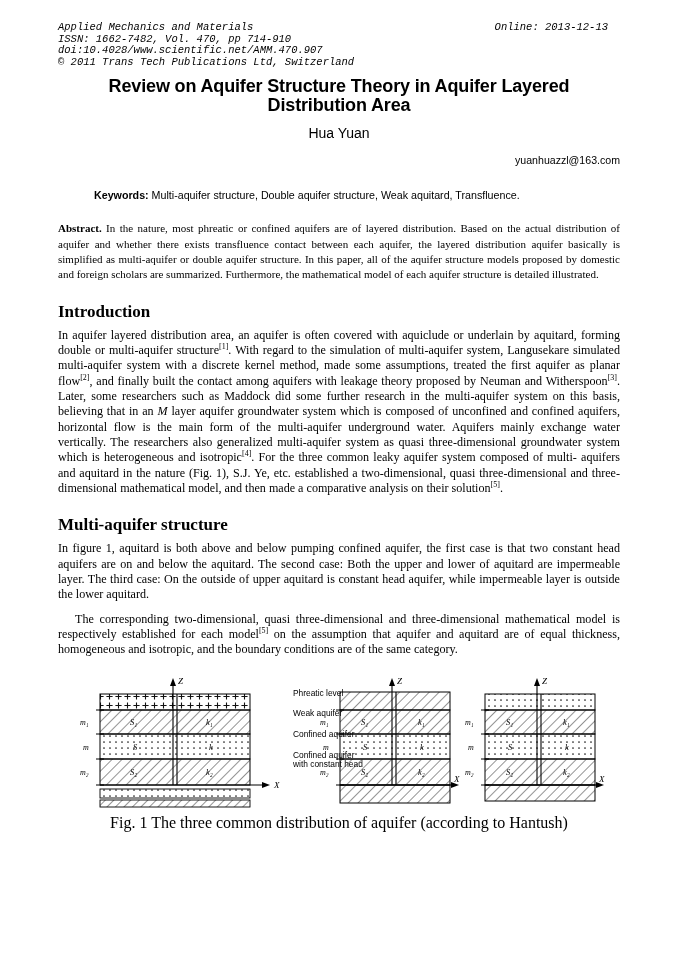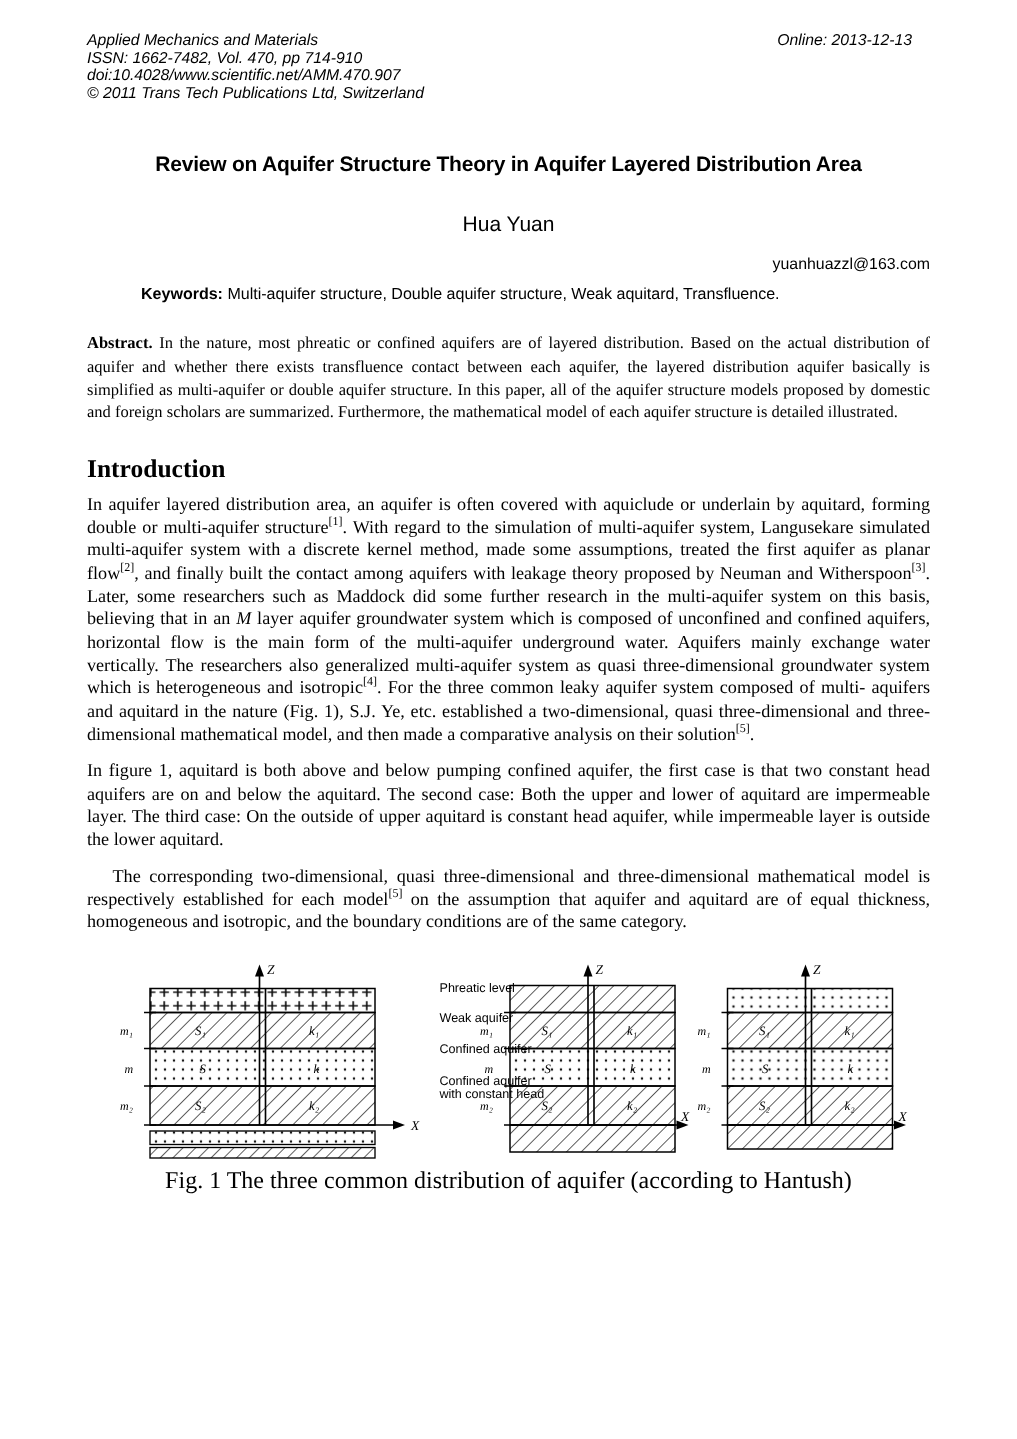--- a/index.html
+++ b/index.html
@@ -16,63 +16,63 @@
     box-sizing:border-box;
     padding:22px 58px 0 58px;
   }
 
   
   .masthead{
     position:relative;
     font-style:italic;
     font-size:10.5px;
     line-height:11.6px;
-    font-family:Liberation Sans, sans-serif;
+    font-family:Liberation Mono, monospace;
   }
   .masthead .online{
     position:absolute;
     right:12px; top:0;
     font-style:italic;
     font-size:10.5px;
     white-space:nowrap;
   }
   .masthead div{white-space:nowrap;}
 
   
   .title{
-    margin-top:32px;
+    margin-top:9px;
     text-align:center;
     font-family:"Liberation Sans", sans-serif;
     font-weight:bold;
-    font-size:14px;
+    font-size:18px;
     letter-spacing:-0.15px;
     line-height:19px;
   }
   .author{
-    margin-top:22px;
+    margin-top:10px;
     text-align:center;
     font-family:"Liberation Sans", sans-serif;
     font-size:14px;
   }
   .affil{
     margin-top:14px;
     text-align:center;
     font-family:"Liberation Sans", sans-serif;
     font-size:11.3px;
   }
   .email{
     margin-top:13px;
     text-align:right;
     font-family:"Liberation Sans", sans-serif;
     font-size:10.6px;
   }
 
   
   .keywords{
-    margin-top:8px;
+    margin-top:23px;
     font-family:"Liberation Sans", sans-serif;
     font-size:10.7px;
     padding-left:36px;
   }
   .keywords b{font-weight:bold;}
 
   
   .abstract{
     margin-top:20px;
     font-size:11px;
@@ -155,20 +155,21 @@
     <b>Keywords:</b><span> Multi-aquifer structure, Double aquifer structure, Weak aquitard, Transfluence.</span>
   </div>
 
   <div class="abstract">
     <b>Abstract.</b><span> In the nature, most phreatic or confined aquifers are of layered distribution. Based on the actual distribution of aquifer and whether there exists transfluence contact between each aquifer, the layered distribution aquifer basically is simplified as multi-aquifer or double aquifer structure. In this paper, all of the aquifer structure models proposed by domestic and foreign scholars are summarized. Furthermore, the mathematical model of each aquifer structure is detailed illustrated.</span>
   </div>
 
   <div id="sections-host">
       <h2 class="sec">Introduction</h2>
       <p class="body">In aquifer layered distribution area, an aquifer is often covered with aquiclude or underlain by aquitard, forming double or multi-aquifer structure<sup>[1]</sup>. With regard to the simulation of multi-aquifer system, Langusekare simulated multi-aquifer system with a discrete kernel method, made some assumptions, treated the first aquifer as planar flow<sup>[2]</sup>, and finally built the contact among aquifers with leakage theory proposed by Neuman and Witherspoon<sup>[3]</sup>. Later, some researchers such as Maddock did some further research in the multi-aquifer system on this basis, believing that in an <i>M</i> layer aquifer groundwater system which is composed of unconfined and confined aquifers, horizontal flow is the main form of the multi-aquifer underground water. Aquifers mainly exchange water vertically. The researchers also generalized multi-aquifer system as quasi three-dimensional groundwater system which is heterogeneous and isotropic<sup>[4]</sup>. For the three common leaky aquifer system composed of multi- aquifers and aquitard in the nature (Fig. 1), S.J. Ye, etc. established a two-dimensional, quasi three-dimensional and three-dimensional mathematical model, and then made a comparative analysis on their solution<sup>[5]</sup>.</p>
+      <h2 class="sec">Multi-aquifer structure</h2>
       <p class="body">In figure 1, aquitard is both above and below pumping confined aquifer, the first case is that two constant head aquifers are on and below the aquitard. The second case: Both the upper and lower of aquitard are impermeable layer. The third case: On the outside of upper aquitard is constant head aquifer, while impermeable layer is outside the lower aquitard.</p>
       <p class="body indent">The corresponding two-dimensional, quasi three-dimensional and three-dimensional mathematical model is respectively established for each model<sup>[5]</sup> on the assumption that aquifer and aquitard are of equal thickness, homogeneous and isotropic, and the boundary conditions are of the same category.</p>
     </div>
 
   <div class="figure">
     <div class="panels">
 
       <div class="panel p1">
         <svg width="240" height="135" viewBox="0 0 240 135">
           <defs>

